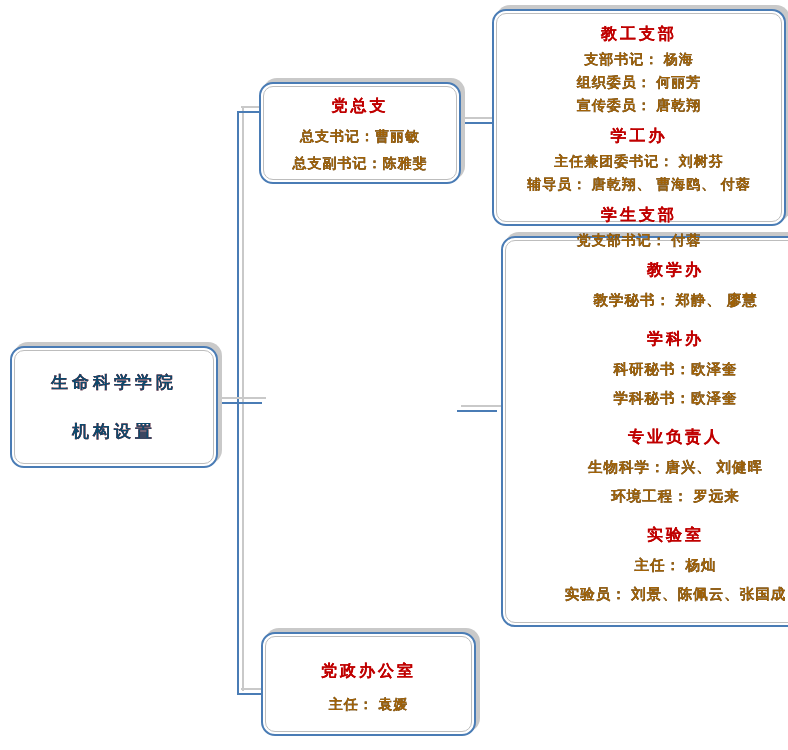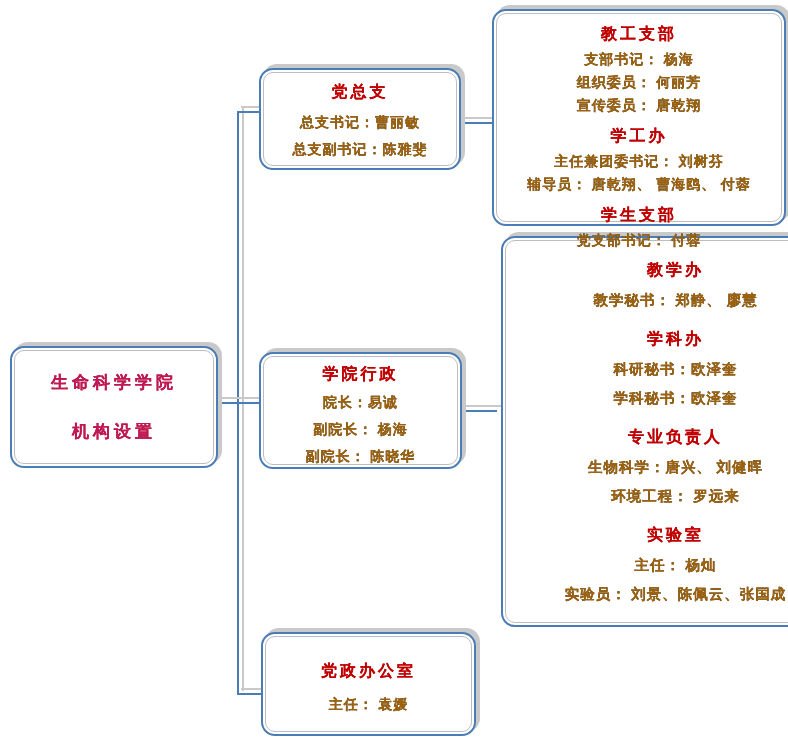--- a/index.html
+++ b/index.html
@@ -31,21 +31,21 @@
     color:#c00000;font-weight:bold;font-size:16px;letter-spacing:3px;
     text-shadow:0 0 .6px #c00000;
   }
   .line{
     color:#a16207;font-weight:bold;font-size:14px;letter-spacing:1px;
     text-shadow:0 0 .4px #333;
   }
 
   
   .root-title{
-    color:#be185d;font-weight:bold;font-size:17px;letter-spacing:4px;
+    color:#0c4a6e;font-weight:bold;font-size:17px;letter-spacing:4px;
     text-shadow:0 0 .6px #c00000;
   }
 
   
   .hline{position:absolute;height:2px;background:#4a7cb5;box-shadow:4px -5px 0 0 #c9c9c9;}
   .vline{position:absolute;width:2px;background:#4a7cb5;box-shadow:5px -4px 0 0 #c9c9c9;}
 
   
   .rt .sec-title{margin:9px 0 3px;}
   .rt .line{margin:2.5px 0;font-size:14px;}
@@ -68,38 +68,29 @@
   <div class="hline" style="left:457px;top:410px;width:40px;"></div>
 
   <div class="node" style="left:10px;top:346px;width:204px;height:118px;">
     <div class="inner"></div>
     <div class="content" style="justify-content:center;">
       <div class="root-title">生命科学学院</div>
       <div class="root-title" style="margin-top:26px;">机构设置</div>
     </div>
   </div>
 
-  <div class="node mid" style="left:259px;top:68px;width:198px;height:98px;">
+  <div class="node mid" style="left:259px;top:82px;width:198px;height:98px;">
     <div class="inner"></div>
     <div class="content">
       <div class="sec-title">党总支</div>
       <div class="line">总支书记：曹丽敏</div>
       <div class="line">总支副书记：陈雅斐</div>
     </div>
   </div>
 
-  <div class="node mid" style="left:259px;top:352px;width:199px;height:113px;">
-    <div class="inner"></div>
-    <div class="content">
-      <div class="sec-title" style="margin:10px 0 4px;">学院行政</div>
-      <div class="line">院长：易诚</div>
-      <div class="line">副院长： 杨海</div>
-      <div class="line">副院长： 陈晓华</div>
-    </div>
-  </div>
 
   <div class="node mid" style="left:261px;top:632px;width:211px;height:100px;">
     <div class="inner"></div>
     <div class="content" style="justify-content:center;">
       <div class="sec-title">党政办公室</div>
       <div class="line" style="margin-top:8px;">主任： 袁媛</div>
     </div>
   </div>
 
   <div class="node rt" style="left:492px;top:9px;width:290px;height:213px;">

